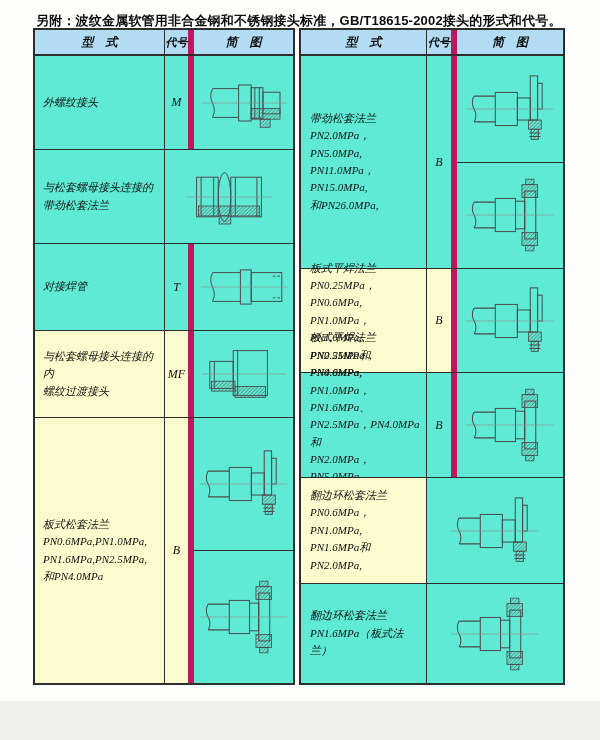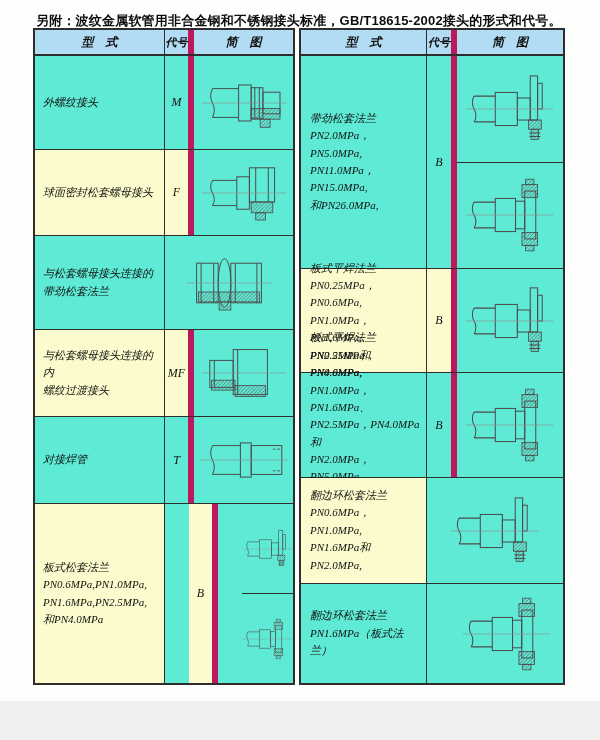--- a/index.html
+++ b/index.html
@@ -22,21 +22,21 @@
   }
   .tbl-left{left:33px;width:262px;}
   .tbl-right{left:299px;width:266px;}
   .hdr{
     display:flex;flex:0 0 26px;background:#b2dcf3;
     border-bottom:2px solid #2e2e2e;box-sizing:border-box;
     font-weight:bold;font-size:12px;
   }
   .hdr>div{display:flex;align-items:center;justify-content:center;box-sizing:border-box;}
   .row{display:flex;border-bottom:1px solid #2e2e2e;box-sizing:border-box;min-height:0;}
-  .row:last-child{border-bottom:none;flex:1;gap:24px;}
+  .row:last-child{border-bottom:none;flex:1;}
   .c-type{width:130px;border-right:1px solid #2e2e2e;box-sizing:border-box;
     display:flex;align-items:center;padding:4px 4px 4px 8px;}
   .c-code{width:29px;border-right:6px solid #be185d;box-sizing:border-box;
     display:flex;align-items:center;justify-content:center;font-size:12px;}
   .tbl-right .c-type{width:126px;padding-left:9px;}
   .tbl-right .c-code{width:30px;}
   .c-diag{flex:1;display:flex;flex-direction:column;align-items:stretch;justify-content:center;min-width:0;}
   .c-diag .sub{flex:1;display:flex;align-items:center;justify-content:center;}
   .c-diag .sub + .sub{border-top:1px solid #2e2e2e;}
   .c-diag.single{align-items:center;justify-content:center;}
@@ -143,65 +143,54 @@
           <span class="type-text">外螺纹接头</span>
         </div>
       <div class="c-code">M</div>
       <div class="c-diag single">
         <svg class="diag" viewBox="0 0 100 80">
             <use href="#sym-male"></use>
           </svg>
       </div>
     </div>
 
-    <div class="row hl" style="flex:0 0 86px">
-      <div class="c-type">
-          <span class="type-text">球面密封松套螺母接头</span>
-        </div>
-      <div class="c-code">F</div>
-      <div class="c-diag single">
-        <svg class="diag" viewBox="0 0 100 80">
-            <use href="#sym-nut"></use>
-          </svg>
-      </div>
-    </div>
 
     <div class="row" style="flex:0 0 94px">
       <div class="c-type">
           <span class="type-text">与松套螺母接头连接的
 带劲松套法兰</span>
         </div>
       <div class="c-diag single">
         <svg class="diag" viewBox="0 0 100 80">
             <use href="#sym-nipple"></use>
           </svg>
       </div>
     </div>
 
+    <div class="row" style="flex:0 0 87px">
+      <div class="c-type">
+          <span class="type-text">对接焊管</span>
+        </div>
+      <div class="c-code">T</div>
+      <div class="c-diag single">
+        <svg class="diag" viewBox="0 0 100 80">
+            <use href="#sym-pipe"></use>
+          </svg>
+      </div>
+    </div>
+
     <div class="row hl" style="flex:0 0 87px">
       <div class="c-type">
           <span class="type-text">与松套螺母接头连接的内
 螺纹过渡接头</span>
         </div>
       <div class="c-code">MF</div>
       <div class="c-diag single">
         <svg class="diag" viewBox="0 0 100 80">
             <use href="#sym-adapter"></use>
-          </svg>
-      </div>
-    </div>
-
-    <div class="row" style="flex:0 0 87px">
-      <div class="c-type">
-          <span class="type-text">对接焊管</span>
-        </div>
-      <div class="c-code">T</div>
-      <div class="c-diag single">
-        <svg class="diag" viewBox="0 0 100 80">
-            <use href="#sym-pipe"></use>
           </svg>
       </div>
     </div>
 
     <div class="row hl">
       <div class="c-type">
           <span class="type-text">板式松套法兰
 PN0.6MPa,PN1.0MPa,
 PN1.6MPa,PN2.5MPa,
 和PN4.0MPa</span>

